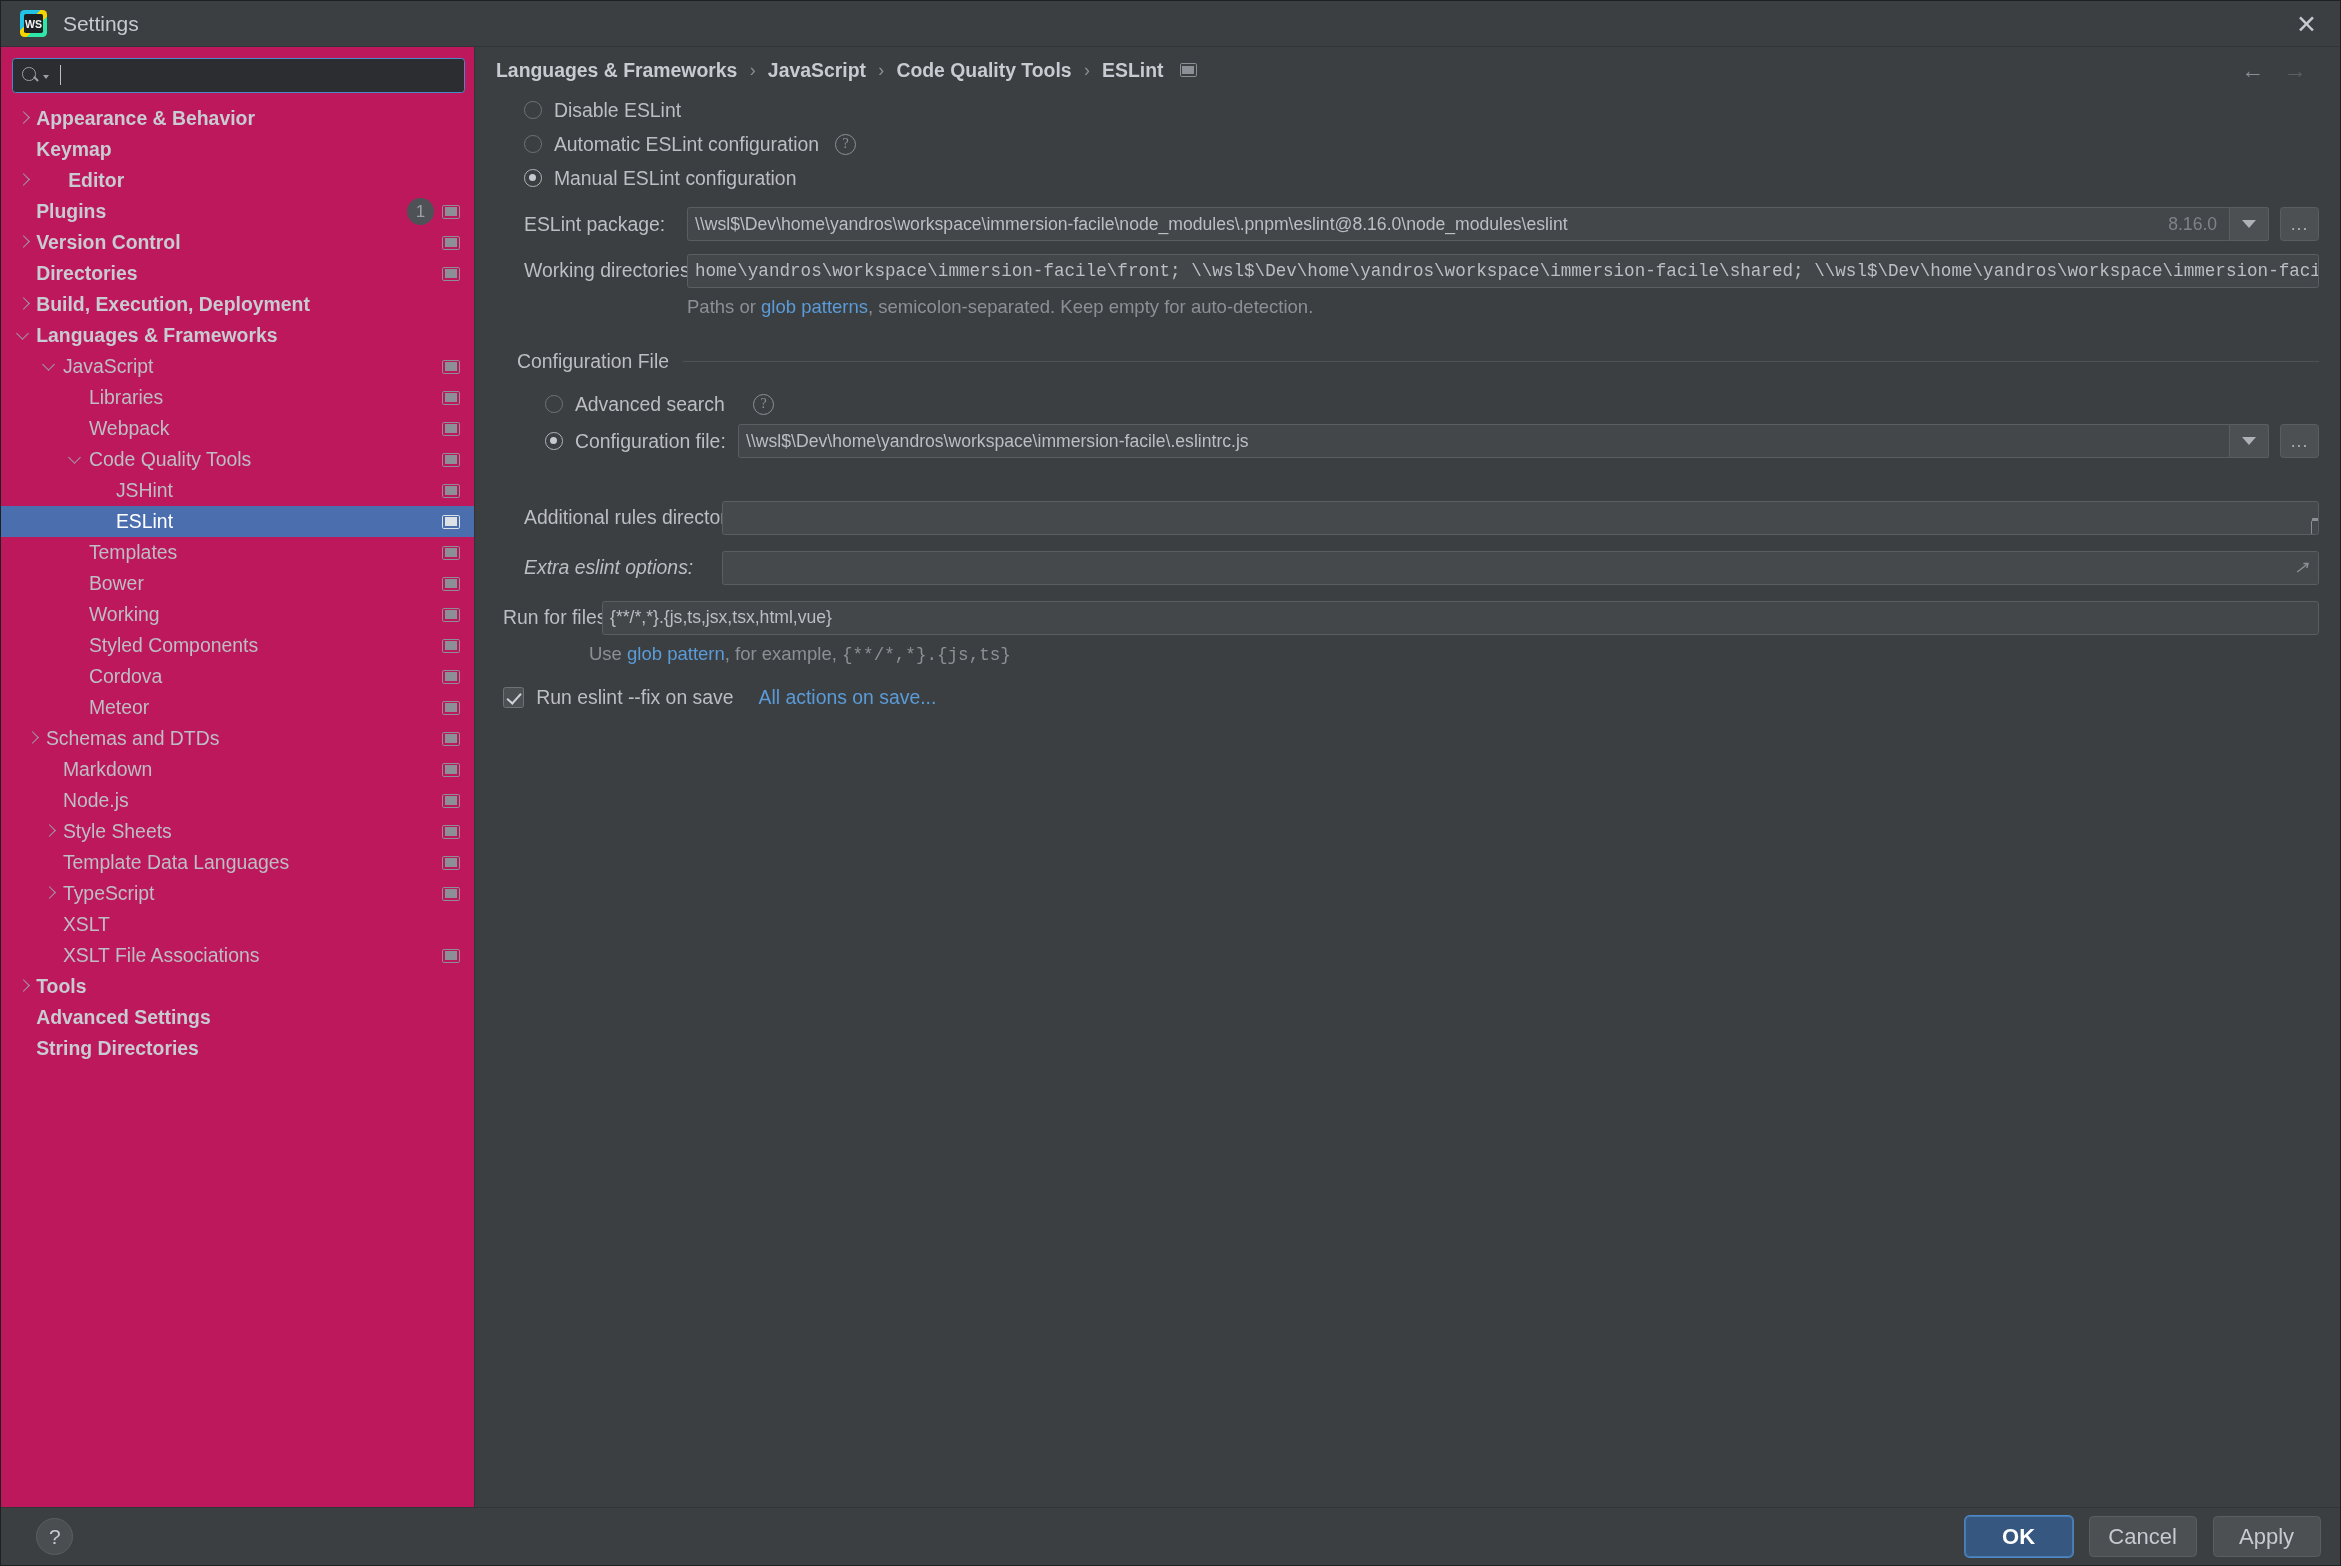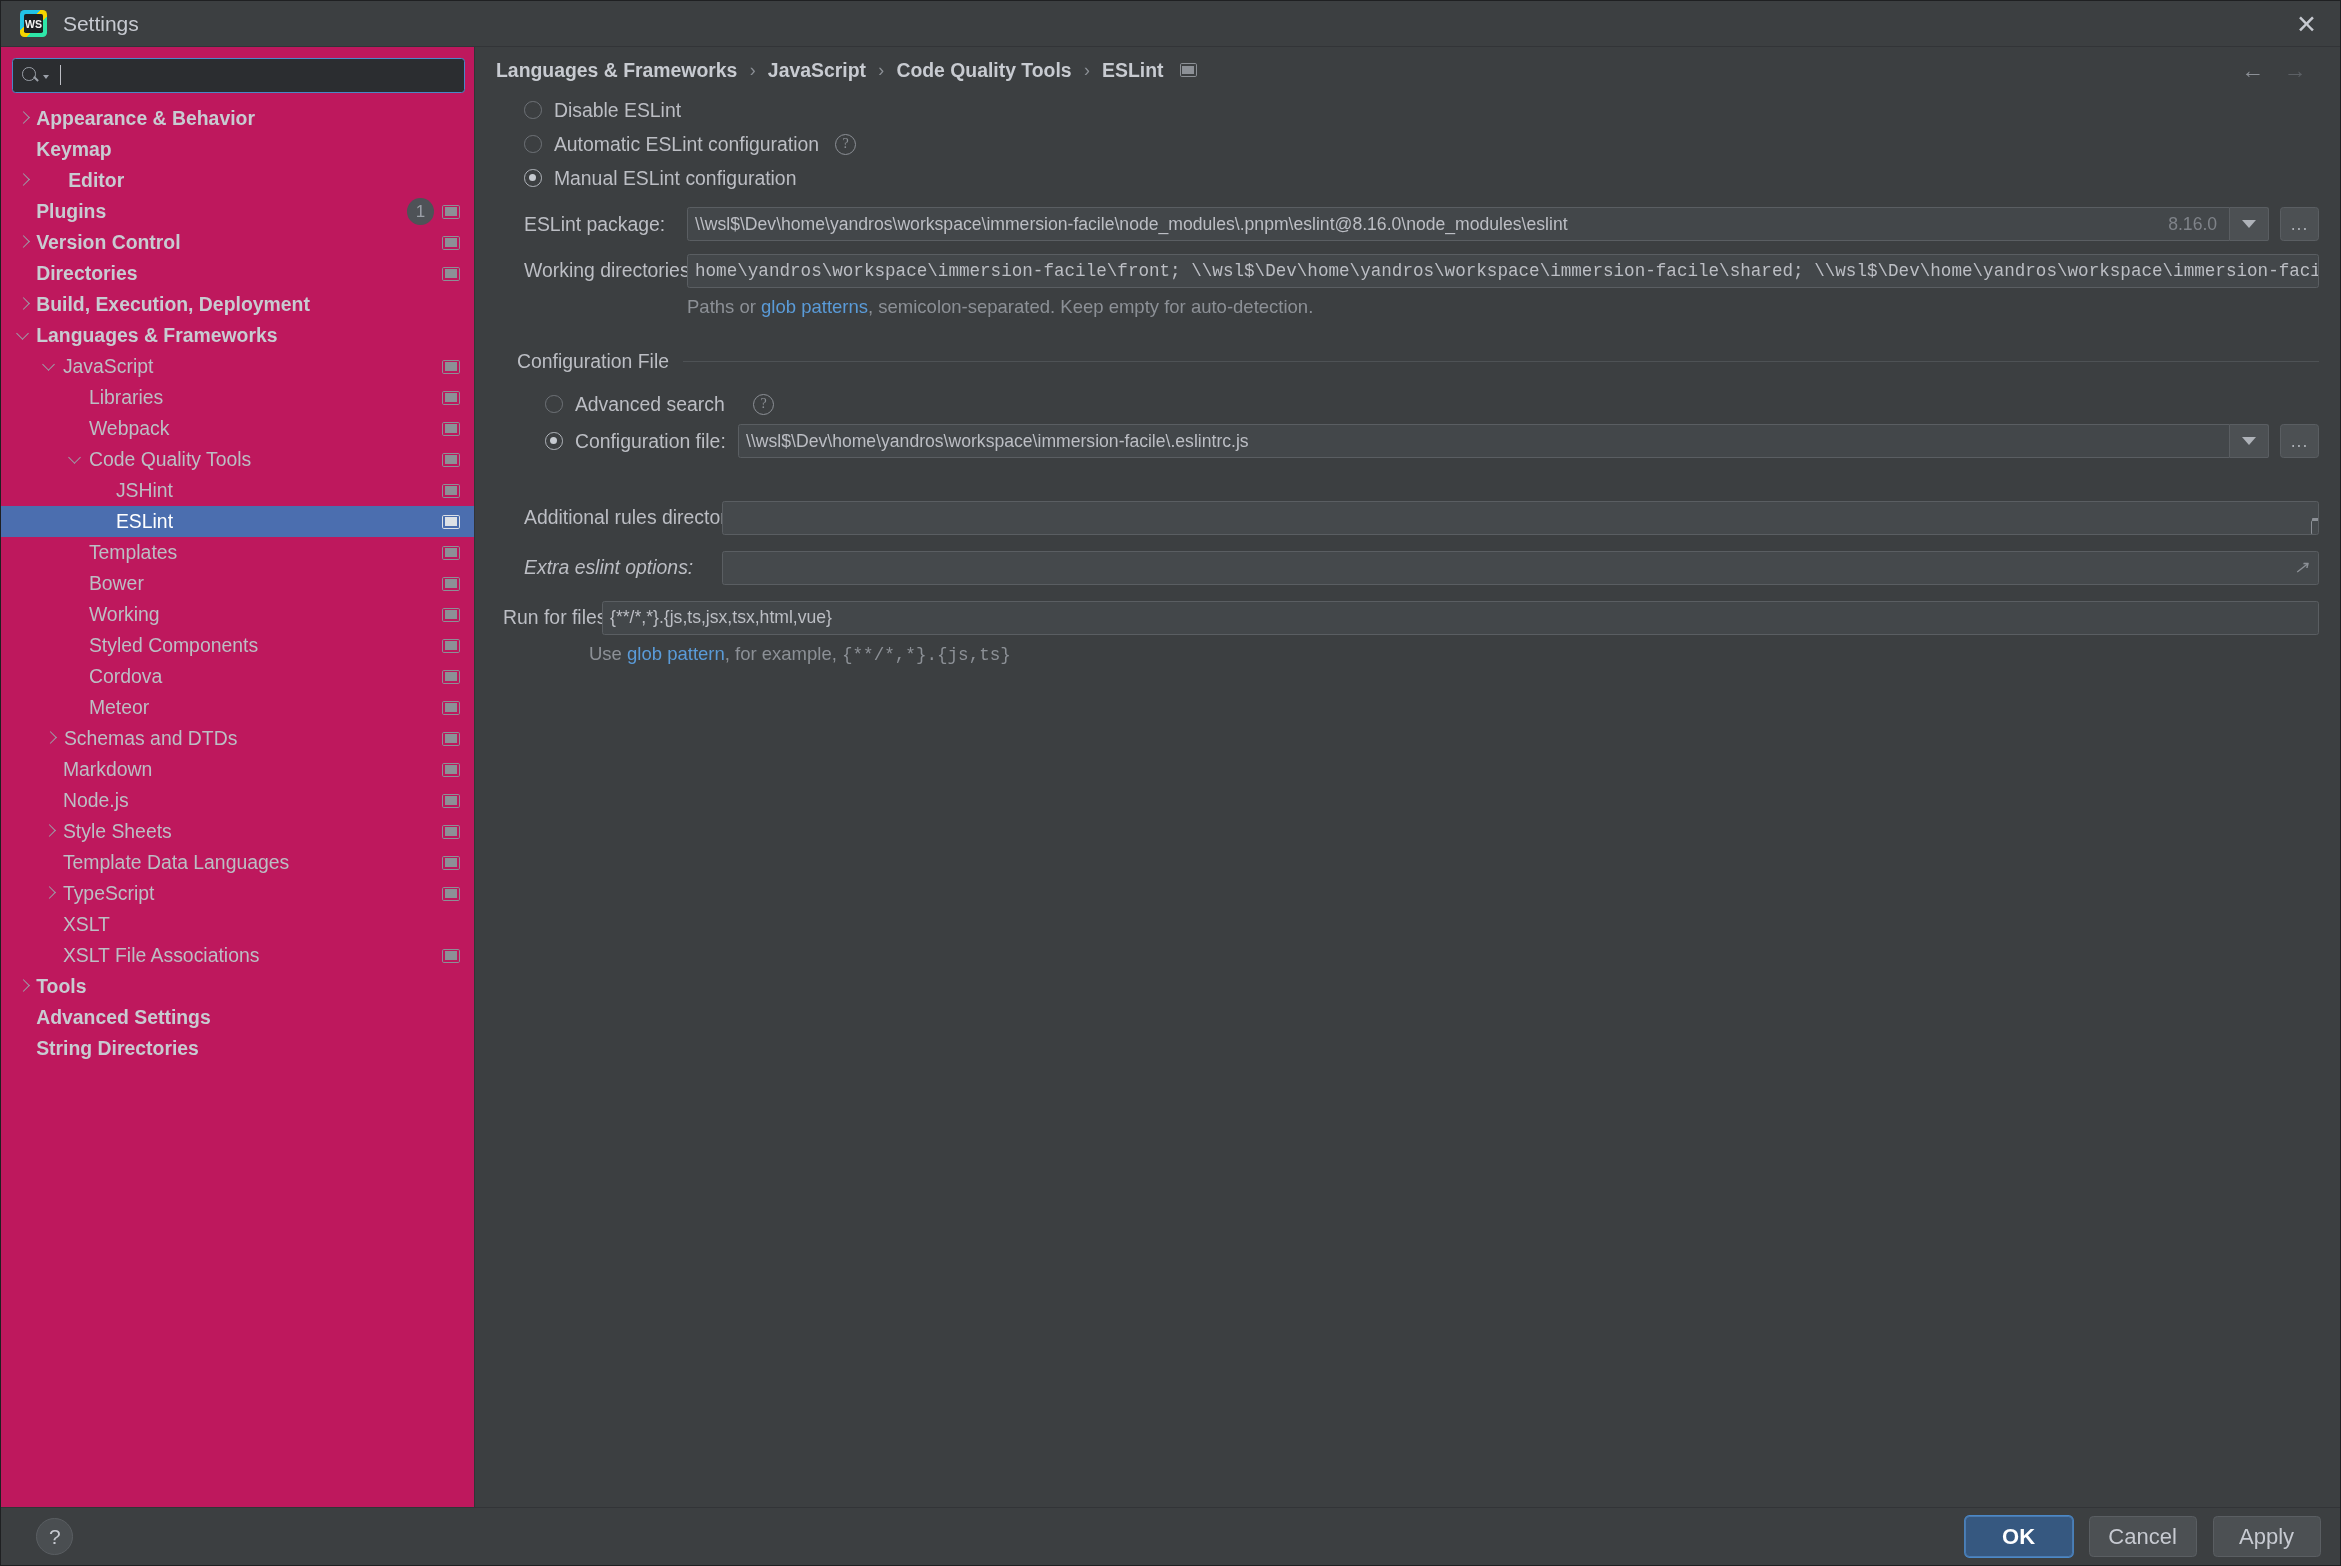--- a/index.html
+++ b/index.html
@@ -418,21 +418,21 @@
           <div class="tree-row" style="padding-left: 65px;">
             <span class="arrow"></span>
             <span class="tree-label">Cordova</span>
             <span class="mod-icon"></span>
           </div>
           <div class="tree-row" style="padding-left: 65px;">
             <span class="arrow"></span>
             <span class="tree-label">Meteor</span>
             <span class="mod-icon"></span>
           </div>
-          <div class="tree-row" style="padding-left: 40px; justify-content: space-between;">
+          <div class="tree-row" style="padding-left: 22px; justify-content: space-between;">
             <span class="arrow right"></span>
             <span class="tree-label">Schemas and DTDs</span>
             <span class="mod-icon"></span>
           </div>
           <div class="tree-row" style="padding-left: 39px;">
             <span class="arrow"></span>
             <span class="tree-label">Markdown</span>
             <span class="mod-icon"></span>
           </div>
           <div class="tree-row" style="padding-left: 39px;">
@@ -579,20 +579,25 @@
         <div class="runfiles-row">
           <span class="field-label" style="width:99px;">Run for files:</span>
           <span class="input" style="flex:1 1 auto;">
             <span>{**/*,*}.{js,ts,jsx,tsx,html,vue}</span>
           </span>
         </div>
         <div class="hint indent2">
           <span>Use </span><span class="link">glob pattern</span><span>, for example, </span><span class="mono-hint">{**/*,*}.{js,ts}</span>
         </div>
 
+        <div class="checkbox-row">
+          <span class="checkbox checked"></span>
+          <span class="cb-label">Run eslint --fix on save</span>
+          <span class="link" style="font-size:19.4px;">All actions on save...</span>
+        </div>
 
       </div>
     </div>
   </div>
 
   <div class="footer">
     <div class="help-btn">?</div>
     <div class="footer-btns">
       <div class="btn primary">OK</div>
       <div class="btn">Cancel</div>

